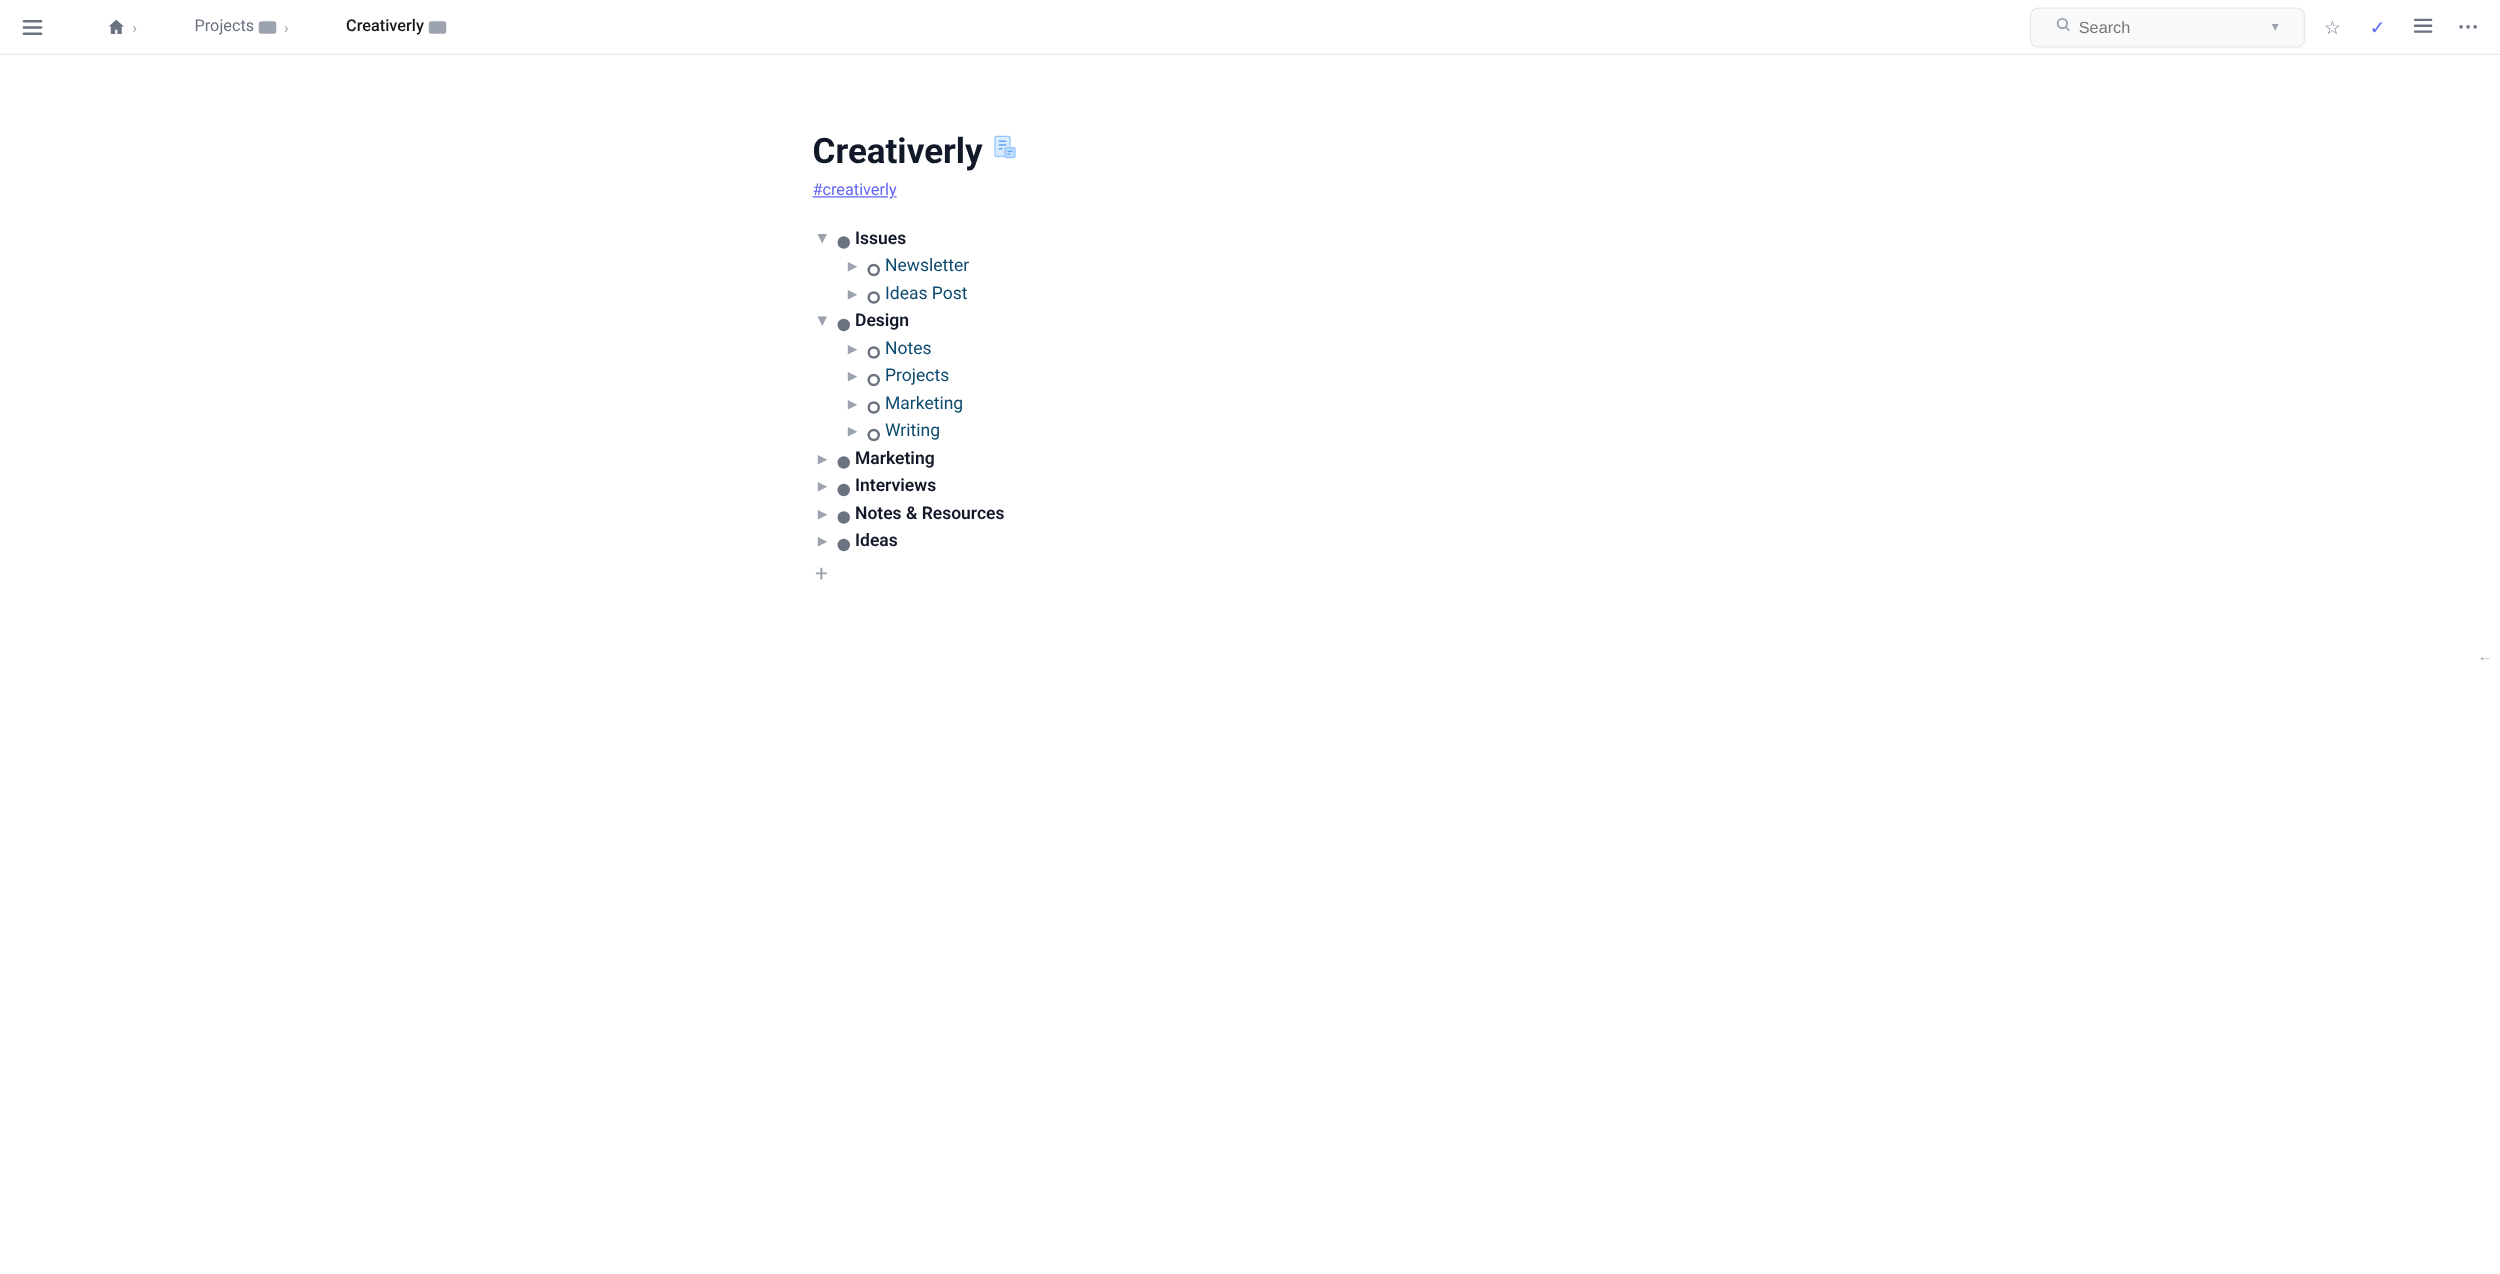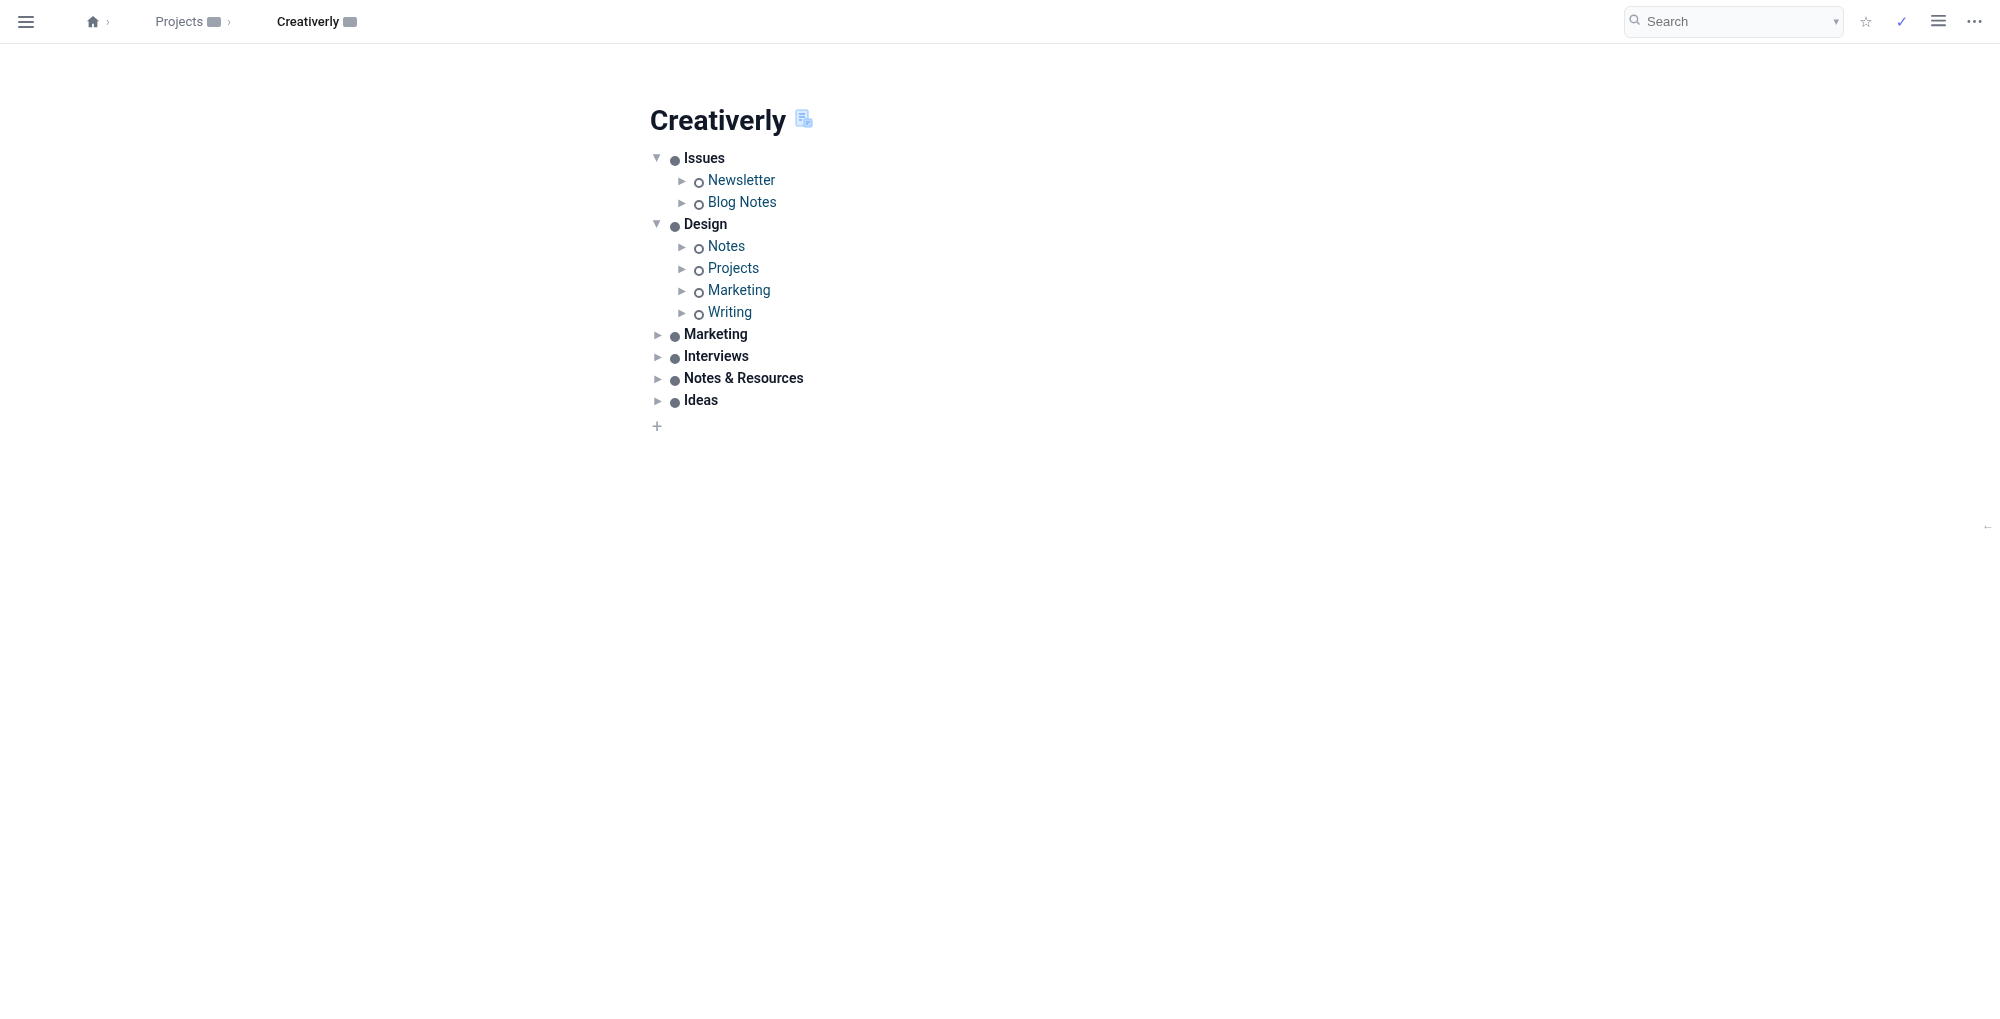--- a/index.html
+++ b/index.html
@@ -68,21 +68,21 @@
     .topnav-right {
       display: flex;
       align-items: center;
       gap: 8px;
     }
     .search-bar {
       display: flex;
       align-items: center;
       border: 1px solid #e5e7eb;
       border-radius: 6px;
-      padding: 4px 4px;
+      padding: 4px 20px;
       gap: 6px;
       width: 220px;
       height: 32px;
       background: #f9fafb;
       cursor: text;
     }
     .search-bar input {
       border: none;
       background: transparent;
       outline: none;
@@ -299,38 +299,39 @@
           <line x1="5" y1="5" x2="11" y2="5" stroke="#60a5fa" stroke-width="1.2"></line>
           <line x1="5" y1="8" x2="11" y2="8" stroke="#60a5fa" stroke-width="1.2"></line>
           <line x1="5" y1="11" x2="8" y2="11" stroke="#60a5fa" stroke-width="1.2"></line>
           <rect x="10" y="10" width="8" height="8" rx="1" fill="#bfdbfe" stroke="#93c5fd" stroke-width="1"></rect>
           <line x1="12" y1="13" x2="16" y2="13" stroke="#60a5fa" stroke-width="1"></line>
           <line x1="12" y1="15" x2="14" y2="15" stroke="#60a5fa" stroke-width="1"></line>
         </svg>
       </span>
     </div>
 
+    <a class="page-hashtag">#creativerly</a>
 
     <div class="tree">
 
       <div class="tree-item">
         <span class="chevron open">▶</span>
         <span class="dot filled"></span>
         <span class="tree-label bold">Issues</span>
       </div>
       <div class="tree-children">
         <div class="tree-item">
           <span class="chevron">▶</span>
           <span class="dot"></span>
           <span class="tree-label">Newsletter</span>
         </div>
         <div class="tree-item">
           <span class="chevron">▶</span>
           <span class="dot"></span>
-          <span class="tree-label">Blog Notes</span>
+          <span class="tree-label">Ideas Post</span>
         </div>
       </div>
 
       <div class="tree-item">
         <span class="chevron open">▶</span>
         <span class="dot filled"></span>
         <span class="tree-label bold">Design</span>
       </div>
       <div class="tree-children">
         <div class="tree-item">

